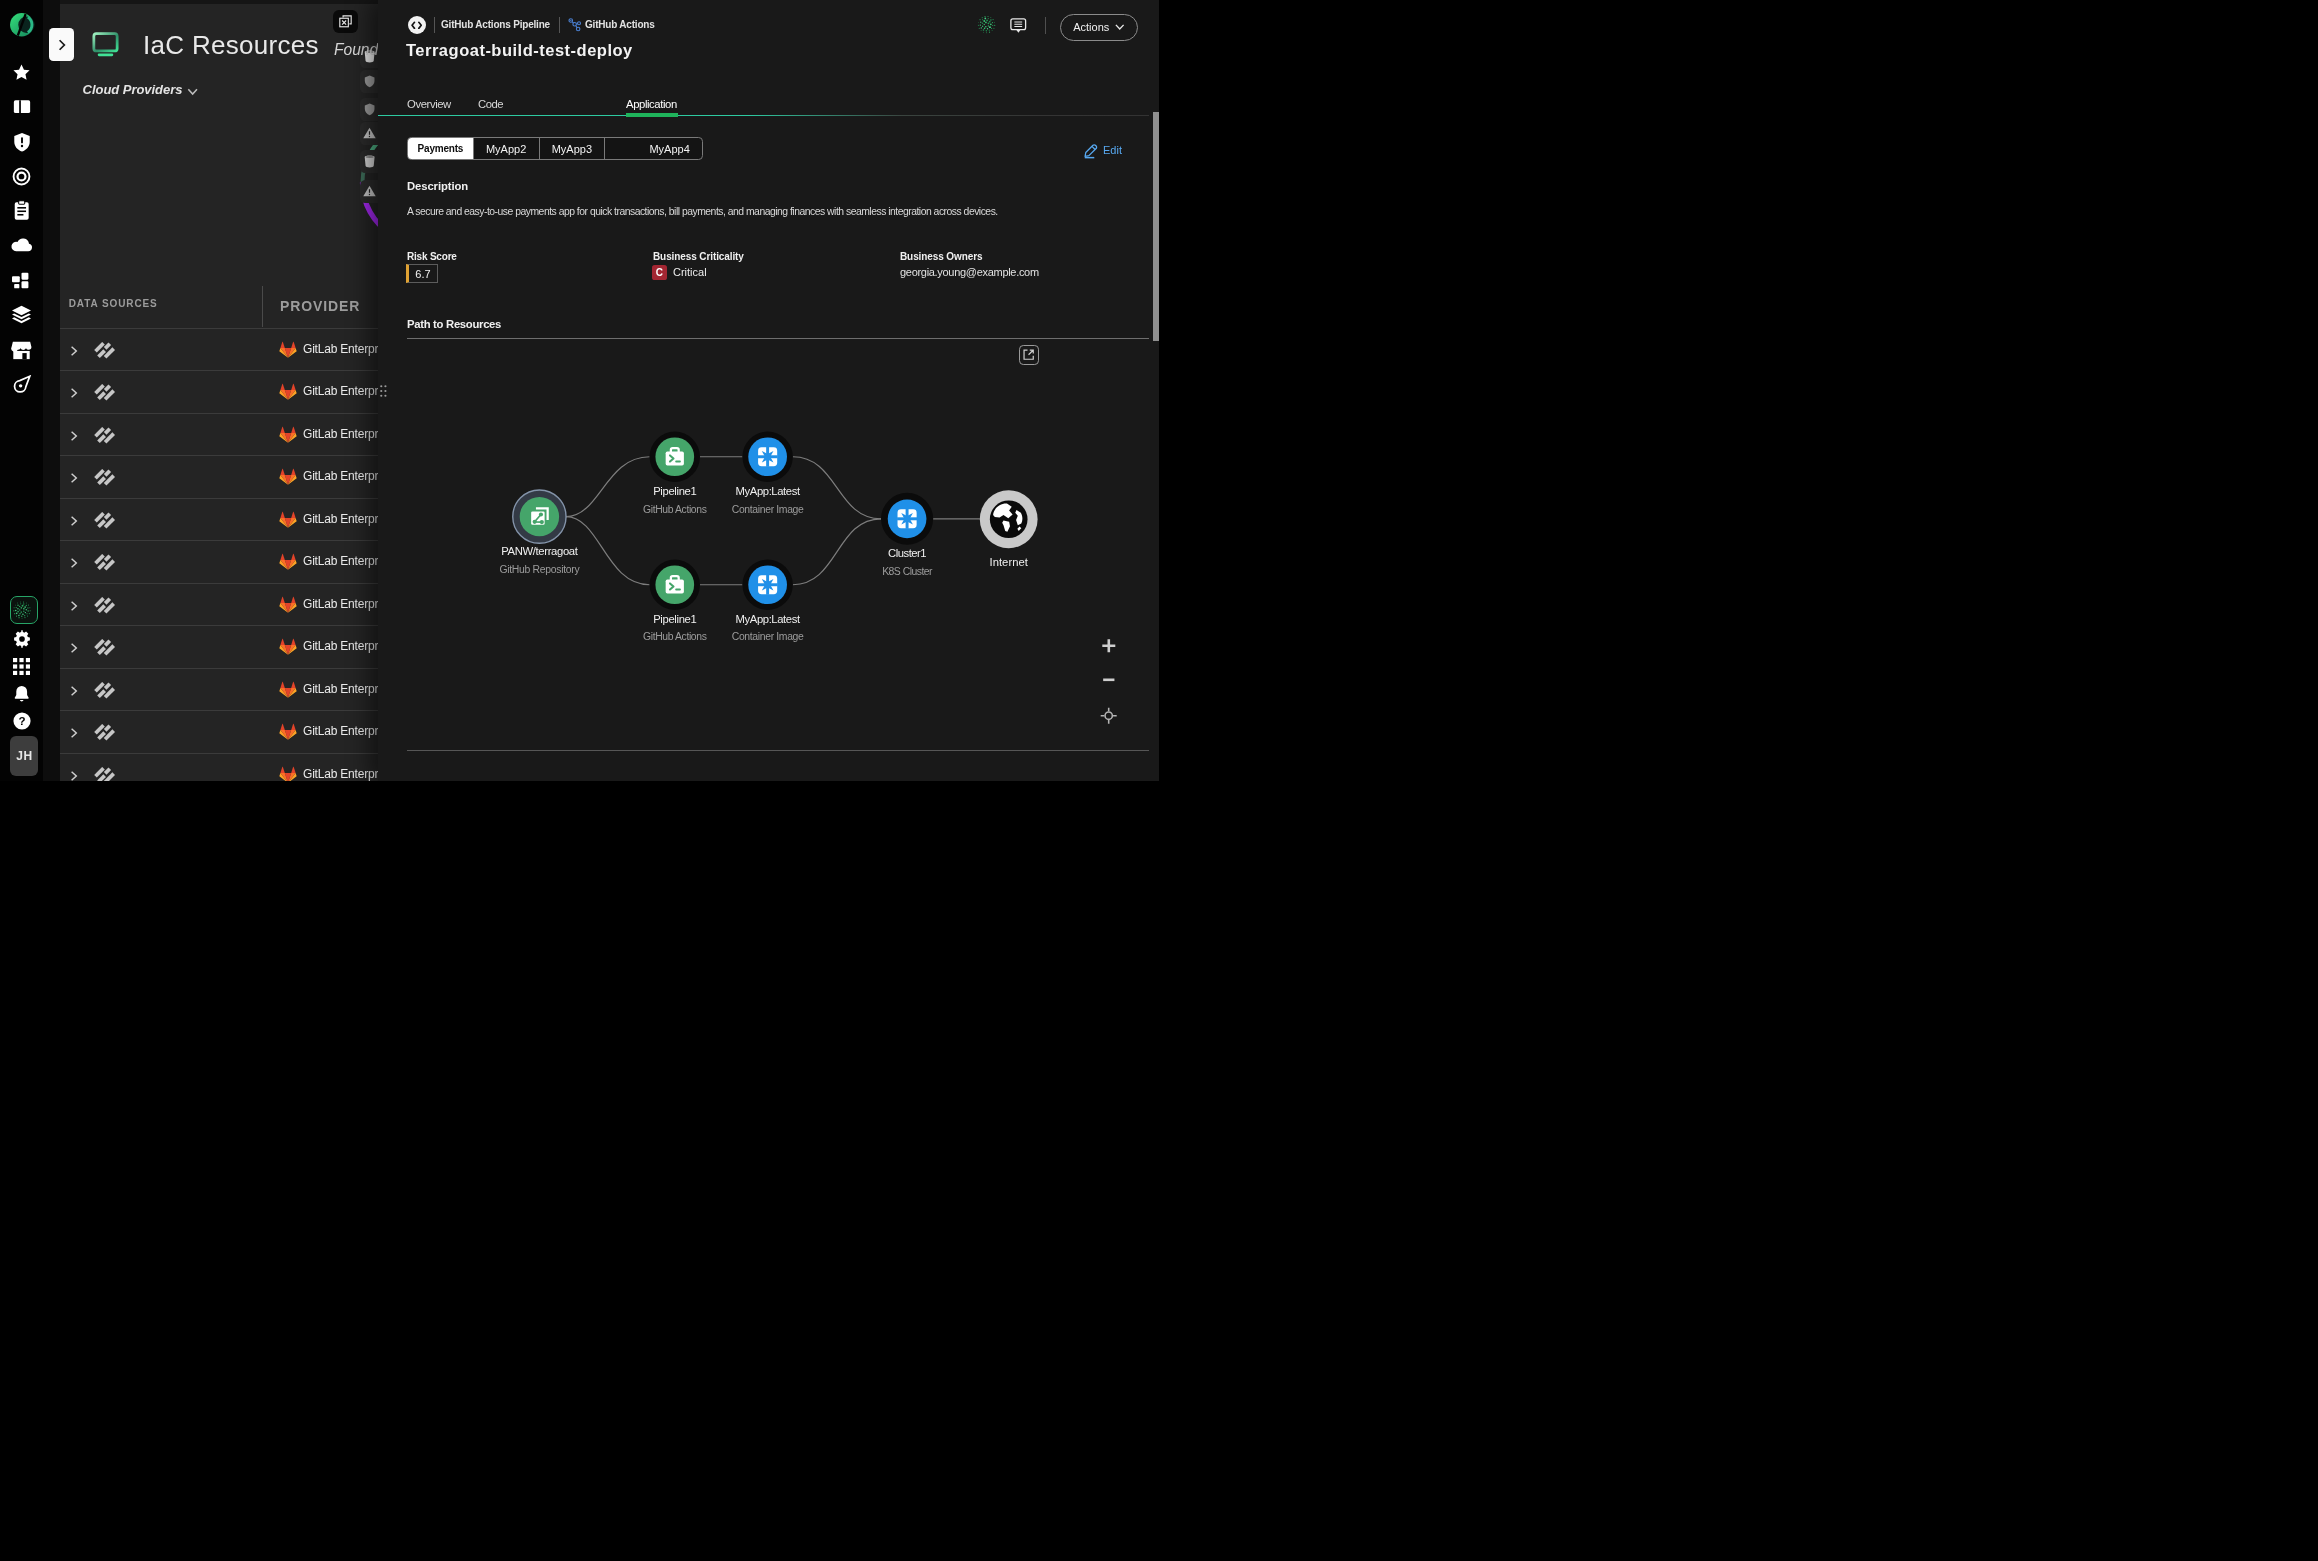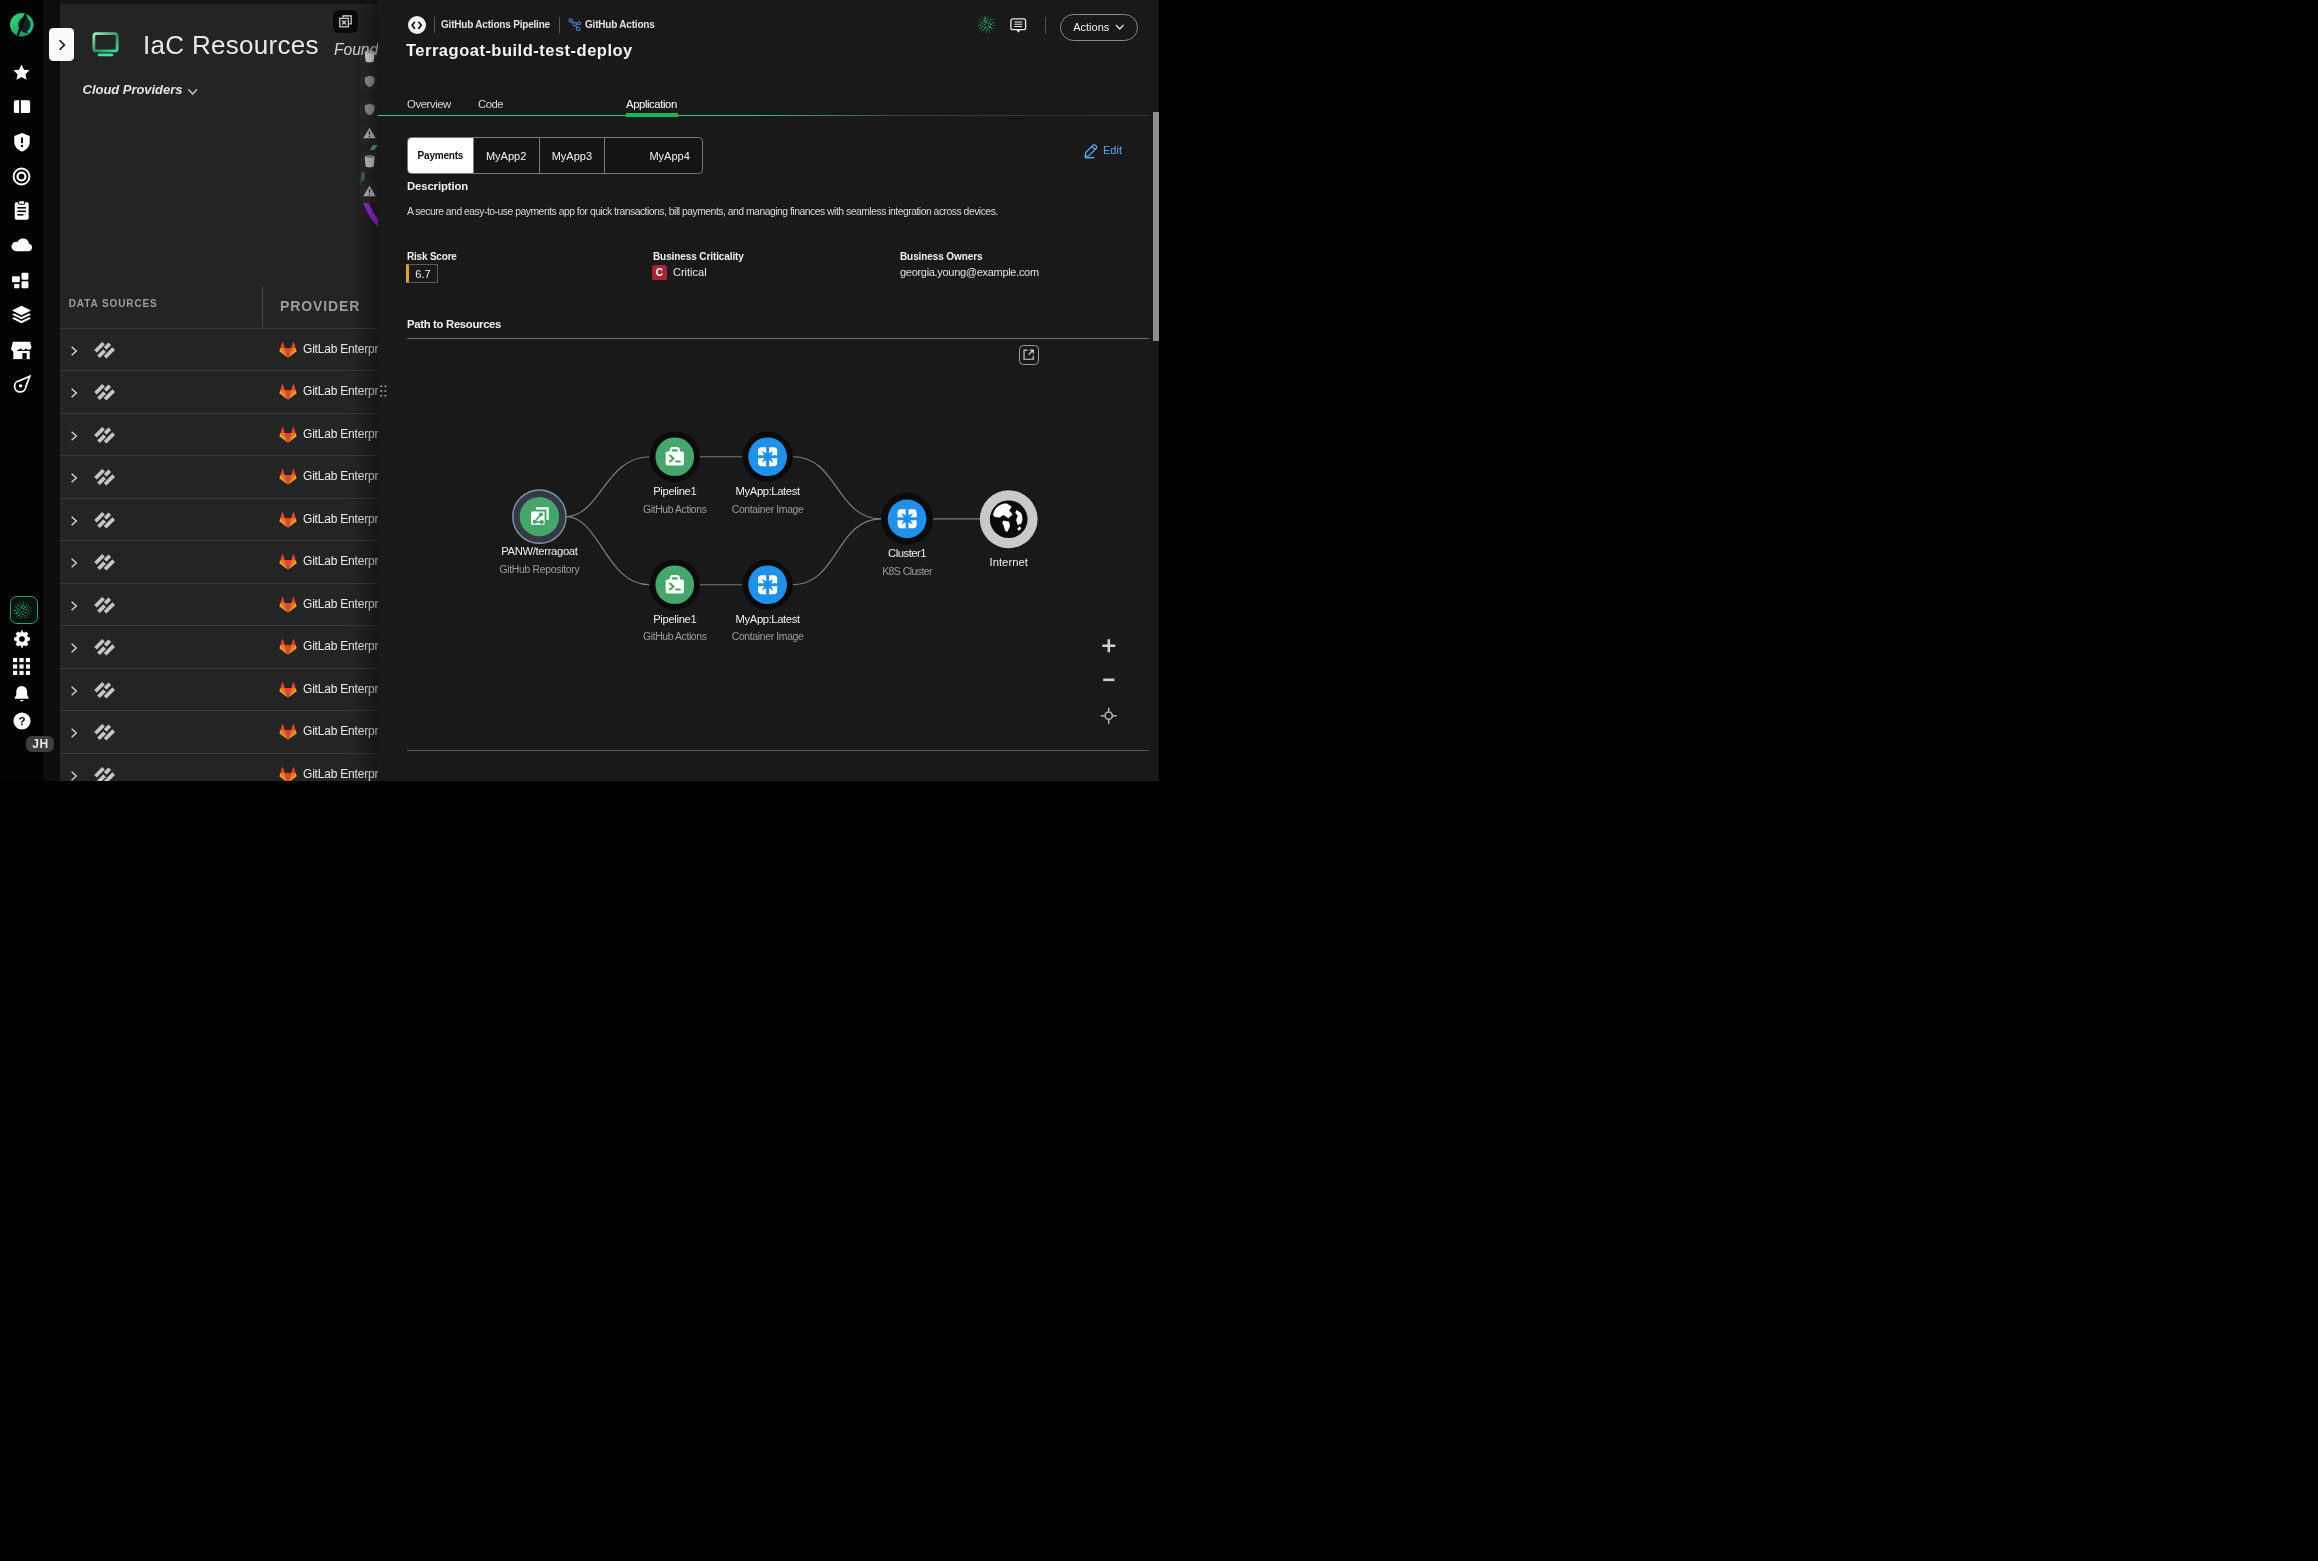--- a/index.html
+++ b/index.html
@@ -544,22 +544,22 @@
       </svg>
     </div>
 
     <div class="sbi" style="top:712px;height:18px;">
       <svg width="18" height="18" viewBox="0 0 21 21">
         <circle cx="10.5" cy="10.5" r="10" fill="#fff"></circle>
         <text x="10.5" y="15.2" font-family="Liberation Sans,sans-serif" font-size="13.5" font-weight="bold" fill="#030303" text-anchor="middle">?</text>
       </svg>
     </div>
 
-    <div class="abs" style="left:10.4px;top:736px;width:28px;height:16px;background:#3d3d3d;border-radius:6px;
-         display:flex;align-items:center;justify-content:center;color:#e6e6e6;font-size:12px;font-weight:bold;letter-spacing:0.4px;margin-left:16px;">JH</div>
+    <div class="abs" style="left:10.4px;top:736px;width:28px;height:40px;background:#3d3d3d;border-radius:6px;
+         display:flex;align-items:center;justify-content:center;color:#e6e6e6;font-size:12px;font-weight:bold;letter-spacing:0.4px;">JH</div>
   </div>
   <div id="overlay">
 
     <div class="abs" style="left:29.5px;top:16px;width:18px;height:18px;border-radius:50%;background:#f2f2f2;display:flex;align-items:center;justify-content:center;">
       <svg width="11.3" height="8.7" viewBox="0 0 13 10">
           <path d="M4 1.5 L1.2 5 L4 8.5 M9 1.5 L11.8 5 L9 8.5" fill="none" stroke="#111" stroke-width="1.9" stroke-linecap="round" stroke-linejoin="round"></path>
         </svg>
     </div>
     <div class="abs" style="left:56px;top:17.4px;width:0.9px;height:15.6px;background:#555;"></div>
     <div class="abs" style="left:63px;top:19px;font-size:10px;font-weight:bold;letter-spacing:-0.2px;color:#e2e2e2;">GitHub Actions Pipeline</div>
@@ -636,21 +636,21 @@
 
     <div class="abs" style="left:28px;top:41px;font-size:16.5px;font-weight:bold;color:#f3f3f3;letter-spacing:0.5px;">Terragoat-build-test-deploy</div>
 
     <div class="abs" style="left:29px;top:98px;font-size:11.3px;letter-spacing:-0.4px;color:#d8d8d8;">Overview</div>
     <div class="abs" style="left:100px;top:98px;font-size:11.3px;letter-spacing:-0.5px;color:#d8d8d8;">Code</div>
     <div class="abs" style="left:152px;top:98px;font-size:11.3px;letter-spacing:-0.4px;color:#d8d8d8;margin-top:47px;">Code to Cloud</div>
     <div class="abs" style="left:248px;top:98px;font-size:11.3px;letter-spacing:-0.4px;color:#fff;">Application</div>
     <div class="abs" style="left:0;top:115px;width:771px;height:1.4px;background:linear-gradient(90deg,#2dcaa1 0%,#2dcaa1 48%,#3a443f 68%,#343434 86%,#333 100%);"></div>
     <div class="abs" style="left:248px;top:113px;width:52px;height:4px;background:#1fb35b;"></div>
 
-    <div class="abs" style="left:29px;top:137px;width:296px;height:37px;border:0.9px solid #7a7a7a;border-radius:4.3px;background:#141414;display:flex;">
+    <div class="abs" style="left:29px;top:137px;width:296px;height:23px;border:0.9px solid #7a7a7a;border-radius:4.3px;background:#141414;display:flex;">
       <div style="flex:1;background:#fff;color:#0c0c0c;font-weight:bold;font-size:10px;letter-spacing:-0.2px;display:flex;align-items:center;justify-content:center;border-radius:3.5px 0 0 3.5px;">Payments</div>
       <div style="flex:1;border-left:0.9px solid #7a7a7a;color:#f2f2f2;font-size:11px;display:flex;align-items:center;justify-content:center;">MyApp2</div>
       <div style="flex:1;border-left:0.9px solid #7a7a7a;color:#f2f2f2;font-size:11px;display:flex;align-items:center;justify-content:center;">MyApp3</div>
       <div style="flex:1;border-left:0.9px solid #7a7a7a;color:#f2f2f2;font-size:11px;display:flex;align-items:center;justify-content:center;padding-left:32px;">MyApp4</div>
     </div>
     <svg class="abs" style="left:705px;top:142px;" width="16.5" height="16.5" viewBox="0 0 19 19">
       <path d="M3.2 12.1 L11.5 3.8 a1.9 1.9 0 0 1 2.7 0 l.9.9 a1.9 1.9 0 0 1 0 2.7 L6.8 15.7 l-4.4 .8 Z" fill="none" stroke="#57a8f0" stroke-width="1.5" stroke-linejoin="round"></path>
       <path d="M10.3 5 l3.6 3.6" stroke="#57a8f0" stroke-width="1.5"></path>
       <path d="M2 18 h11" stroke="#57a8f0" stroke-width="1.7"></path>
     </svg>

